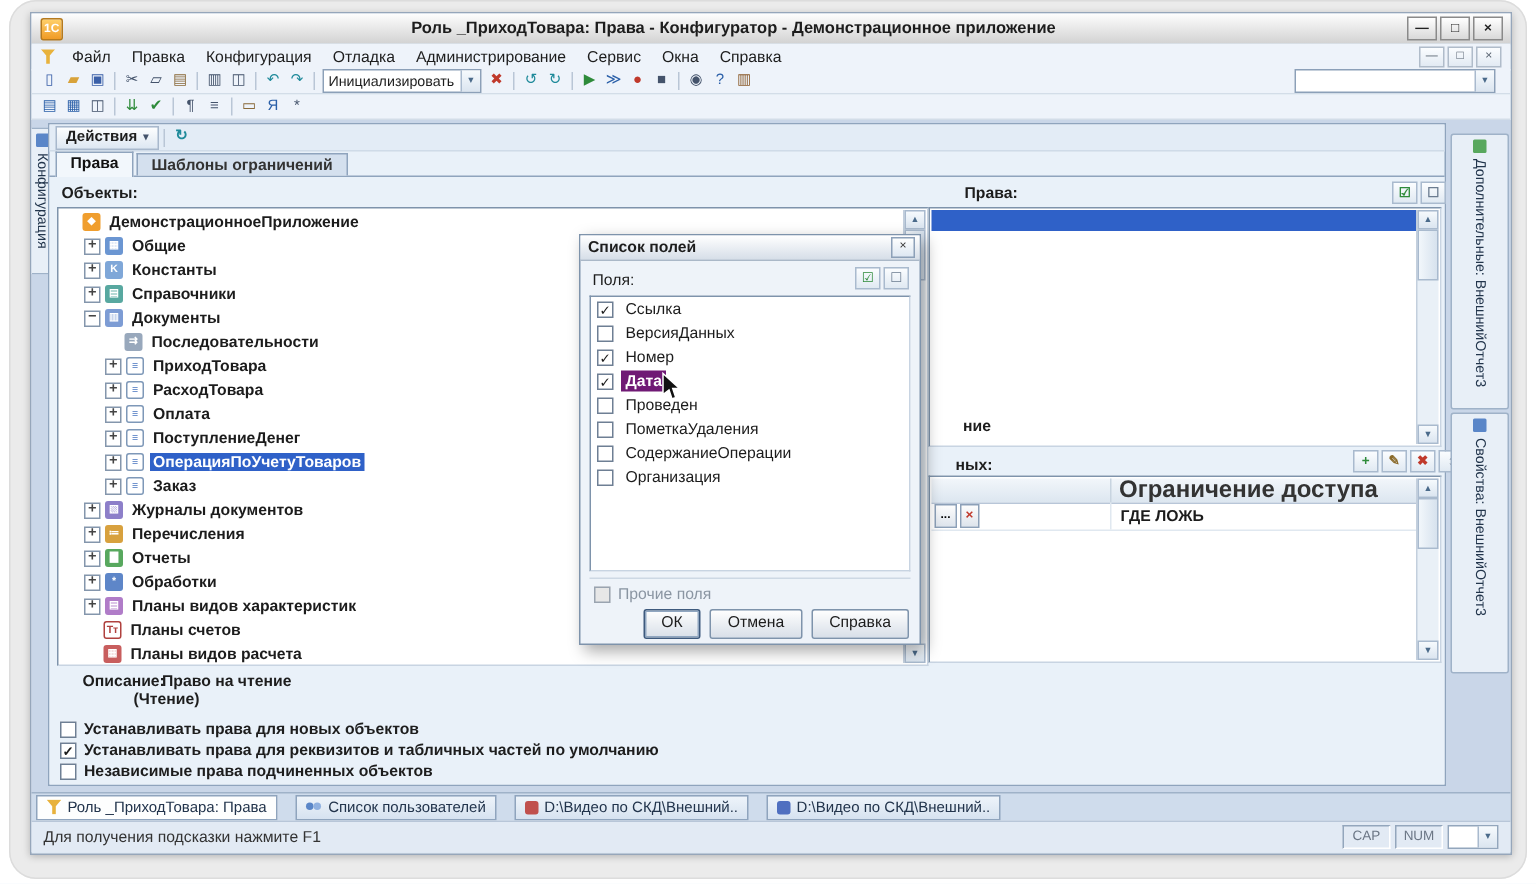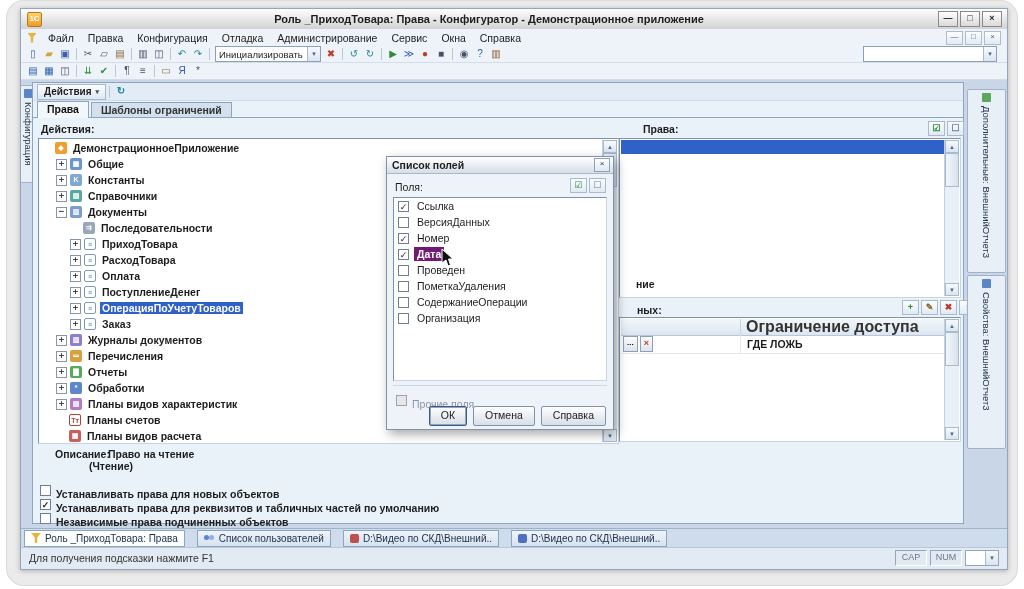--- a/index.html
+++ b/index.html
@@ -81,41 +81,41 @@
   .vsb{position:absolute;right:1px;top:1px;bottom:1px;width:14px;background:#e9f0f7;border-left:1px solid #c3cfdd;display:flex;flex-direction:column;}
   .vsb-btn{height:13px;background:linear-gradient(#f6fafd,#dbe5f0);border:1px solid #a9bace;font-size:6px;color:#4a6a8a;text-align:center;line-height:12px;box-sizing:border-box;flex:none;}
   .vsb-track{flex:1;position:relative;}
   .vsb-thumb{position:absolute;left:0;right:0;top:0;height:34px;background:linear-gradient(90deg,#f2f7fb,#d7e2ee);border:1px solid #a9bace;box-sizing:border-box;}
 
   
   #rights-icons{position:absolute;left:895px;top:3px;display:flex;gap:2px;}
   .mini-btn{width:15px;height:13px;border:1px solid #a9bace;background:linear-gradient(#fbfdff,#e0e9f2);font-size:9px;line-height:12px;text-align:center;flex:none;}
   #rights-list{position:absolute;left:586px;top:20px;width:342px;height:160px;}
   #rights-selrow{position:absolute;left:1px;top:1px;right:15px;height:14px;background:#2f61c8;}
-  #rights-frag{position:absolute;left:16px;top:139px;font-size:10.5px;color:#1c1c1c;}
+  #rights-frag{position:absolute;left:22px;top:139px;font-size:10.5px;color:#1c1c1c;}
   #restr-label{position:absolute;left:19px;top:186px;font-size:10.5px;color:#1d1d1d;left:604px;}
   #restr-toolbar{position:absolute;left:869px;top:182px;display:flex;gap:2px;}
   #restr-table{position:absolute;left:586px;top:199px;width:342px;height:125px;}
   #rt-header{position:absolute;left:1px;top:1px;right:15px;height:16px;background:linear-gradient(#f2f6fa,#dce6f0);border-bottom:1px solid #b8c6d8;display:flex;}
   #rt-h1{width:120px;border-right:1px solid #c8d4e0;box-sizing:border-box;}
   #rt-h2{flex:1;font-size:16px;color:#333;padding-left:5px;line-height:15px;}
   #rt-row{position:absolute;left:1px;top:17px;right:15px;height:18px;border-bottom:1px solid #e0e8f0;display:flex;align-items:center;}
   #rt-c1{width:120px;height:100%;border-right:1px solid #e0e8f0;box-sizing:border-box;display:flex;align-items:center;}
   .cell-btn{height:14px;border:1px solid #8ca0b8;background:linear-gradient(#fdfdfd,#dde4ec);font-size:8px;line-height:12px;text-align:center;margin-left:2px;padding:0 3px;}
   .cell-btn.red{color:#c0392b;font-size:9px;}
   #rt-c2{flex:1;font-size:10.5px;color:#1c1c1c;padding-left:6px;}
 
   
   #desc-label{left:22px;top:330px;}
   #desc-line1{left:75px;top:330px;}
   #desc-line2{left:56px;top:342px;}
   .opt-row{position:absolute;left:7px;display:flex;align-items:center;}
   .cb{width:11px;height:11px;border:1px solid #6e7f94;background:#fff;font-size:9px;line-height:10px;text-align:center;color:#1c1c1c;margin-right:5px;flex:none;box-sizing:border-box;}
   .cb.dis{background:#e7e7e7;border-color:#9aa4b0;}
-  .opt-label{font-size:10.5px;color:#1d1d1d;white-space:nowrap;margin-top:8px;}
+  .opt-label{font-size:10.5px;color:#1d1d1d;white-space:nowrap;}
 
   
   #taskbar{left:0;top:519px;width:100%;height:19px;background:#cfdcec;border-top:1px solid #9fb2c8;display:flex;align-items:center;padding-left:3px;box-sizing:border-box;}
   .task-tab{height:15px;display:flex;align-items:center;gap:4px;padding:0 6px;border:1px solid #8fa4bd;background:linear-gradient(#eef4fa,#d6e2f0);font-size:10px;color:#22344c;margin-right:12px;white-space:nowrap;}
   .task-tab.active{background:#fdfefe;}
   #statusbar{left:0;top:538px;width:100%;height:21px;background:#e2eaf4;border-top:1px solid #b8c6d8;display:flex;align-items:center;box-sizing:border-box;}
   #status-hint{font-size:10.5px;color:#333;padding-left:8px;flex:1;white-space:nowrap;}
   .st-ind{width:30px;height:14px;border:1px solid;border-color:#93a6bc #fff #fff #93a6bc;font-size:9px;color:#6b7685;text-align:center;line-height:13px;margin-left:3px;flex:none;}
   #st-combo{width:32px;height:14px;border:1px solid #93a6bc;background:#fff;margin:0 8px 0 3px;display:flex;flex:none;}
   #st-combo .tb-combo-arrow{margin-left:auto;}
@@ -257,21 +257,21 @@
         <div id="actions-extra" style="display:flex;">
             <div class="tb-btn" style="color: rgb(31, 138, 154);">↻</div>
           </div>
       </div>
       <div id="tabstrip">
           <div class="tab active">Права</div>
           <div class="tab inactive">Шаблоны ограничений</div>
         </div>
       <div id="doccontent">
 
-        <div class="panel-label" style="left:8px;top:5px;">Действия:</div>
+        <div class="panel-label" style="left:8px;top:5px;">Объекты:</div>
         <div id="tree-box" class="sunken">
           <div id="tree-rows">
               <div class="tree-row" style="padding-left: 2px;">
                 <span class="tree-exp-sp"></span>
                 <span class="ticon" style="background: rgb(240, 158, 46); color: rgb(255, 255, 255);">◆</span>
                 <span class="tree-label">ДемонстрационноеПриложение</span>
               </div>
               <div class="tree-row" style="padding-left: 16px;">
                 <span class="tree-exp">+</span>
                 <span class="ticon" style="background: rgb(107, 150, 210); color: rgb(255, 255, 255);">▦</span>

